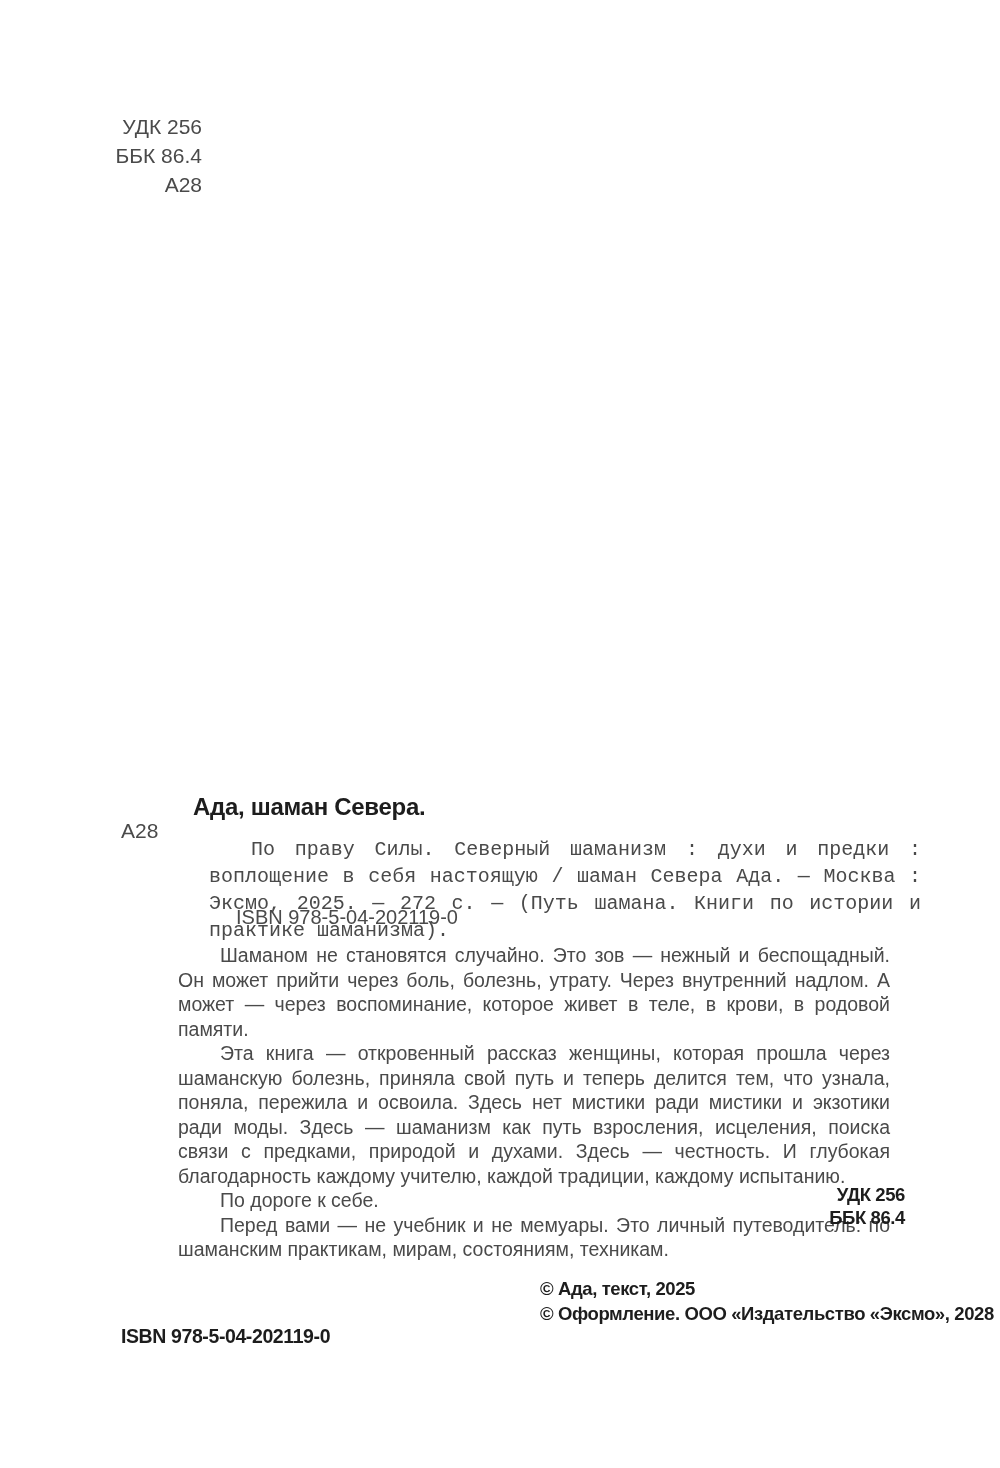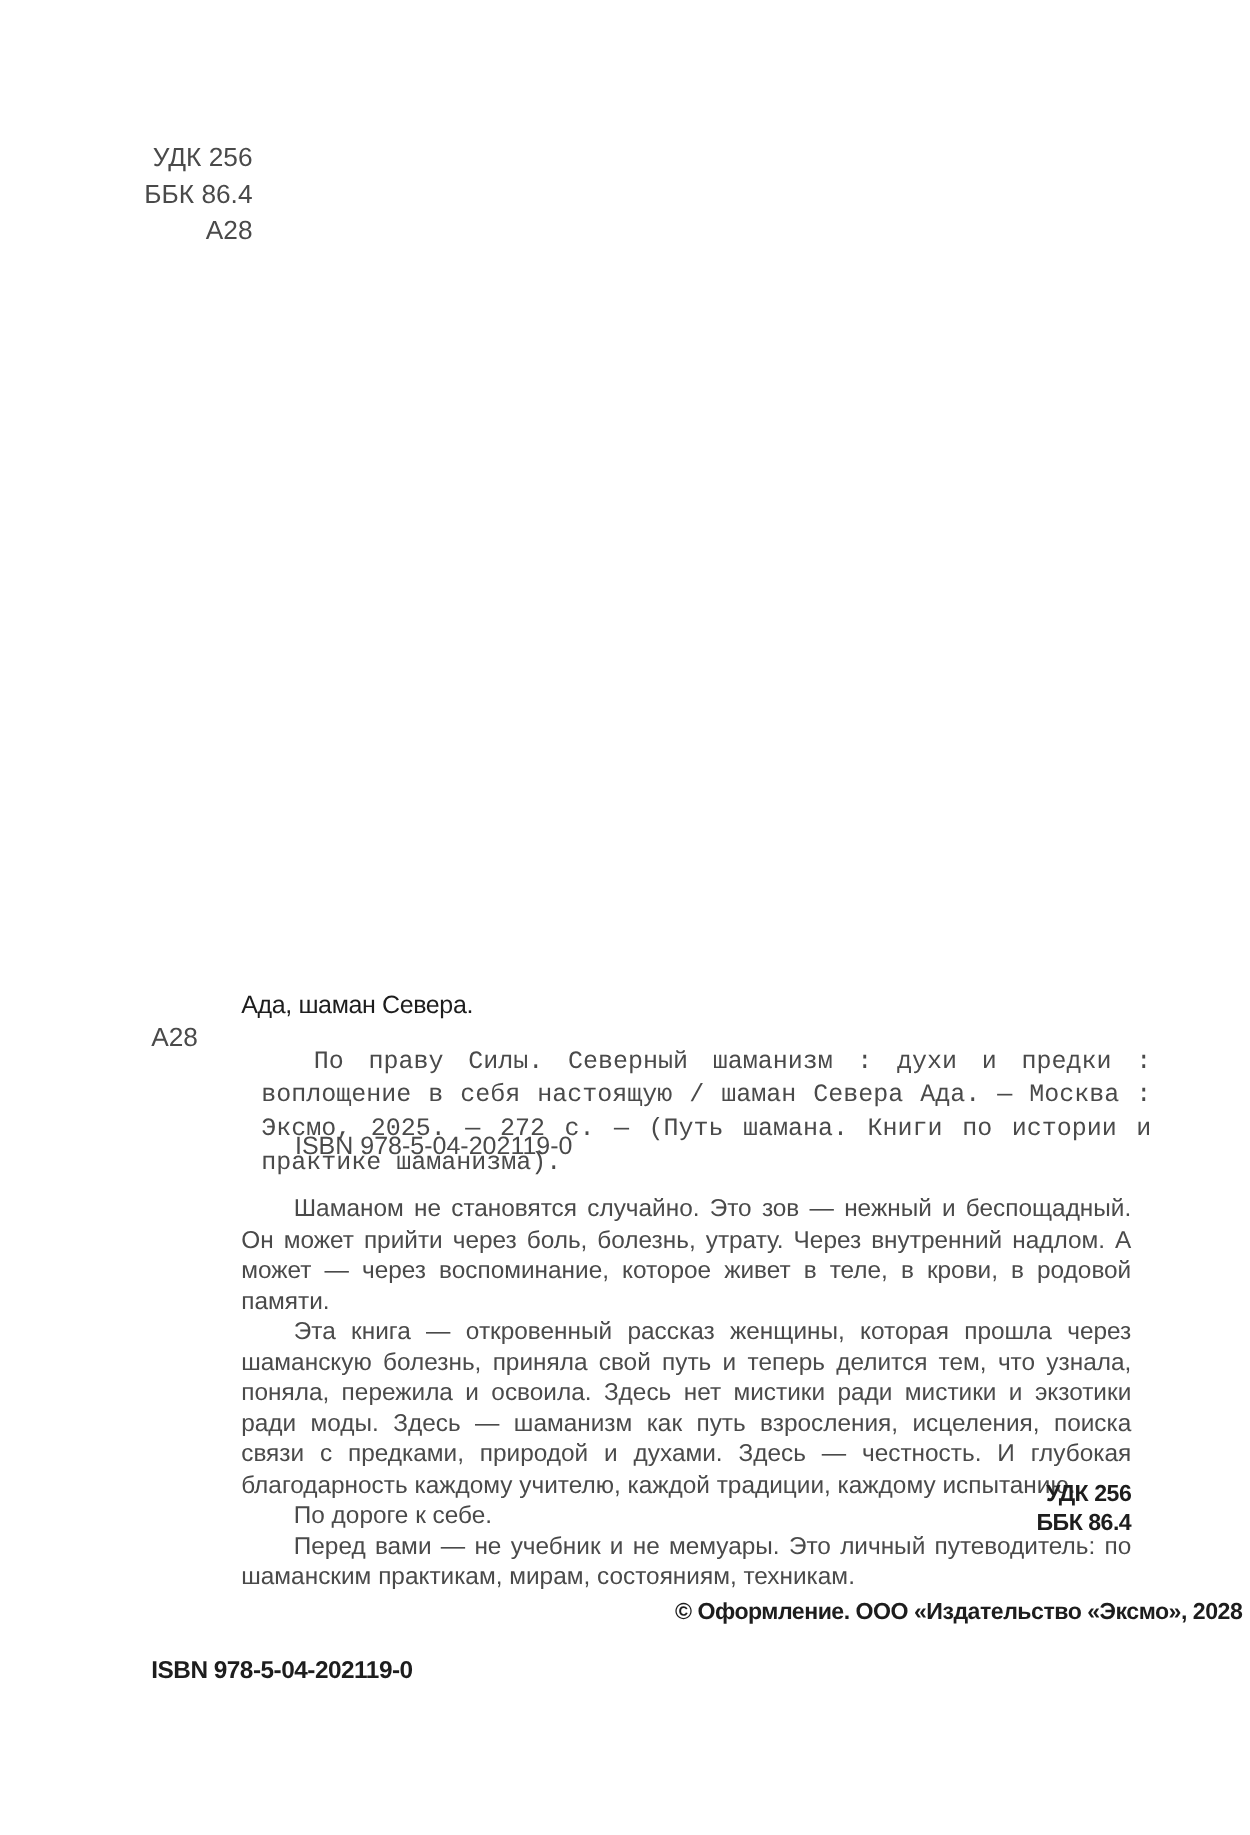--- a/index.html
+++ b/index.html
@@ -34,22 +34,22 @@
     position: absolute;
     left: 121px;
     top: 819px;
     font-size: 21px;
     color: #4a4a4a;
   }
   .card-heading {
     position: absolute;
     left: 193px;
     top: 793px;
-    font-size: 20px;
-    font-weight: normal;
+    font-size: 24px;
+    font-weight: bold;
     letter-spacing: -0.3px;
     color: #1d1d1d;
   }
   .card-entry {
     position: absolute;
     left: 193px;
     top: 820px;
     width: 712px;
     font-size: 20px;
     line-height: 27px;
@@ -62,27 +62,26 @@
   .card-isbn {
     position: absolute;
     left: 236px;
     top: 906px;
     font-size: 20px;
     color: #4a4a4a;
   }
   
   .annotation {
     position: absolute;
-    left: 193px;
+    left: 178px;
     top: 943px;
     width: 712px;
     font-size: 19.5px;
     line-height: 24.5px;
     color: #4a4a4a;
-    margin-top: 12px;
   }
   .annotation p {
     margin: 0;
     text-align: justify;
     text-indent: 42px;
   }
   
   .codes-right {
     position: absolute;
     right: 95px;
@@ -138,18 +137,19 @@
     <p>По дороге к себе.</p>
     <p>Перед вами — не учебник и не мемуары. Это личный путеводитель: по шаманским практикам, мирам, состояниям, техникам.</p>
   </div>
 
   <div class="codes-right">
     <div>УДК 256</div>
     <div>ББК 86.4</div>
   </div>
 
   <div class="copyright">
+    <div>© Ада, текст, 2025</div>
     <div>© Оформление. ООО «Издательство «Эксмо», 2028</div>
   </div>
 
   <div class="isbn-bottom">ISBN 978-5-04-202119-0</div>
 
 </div>
 
 </body></html>

